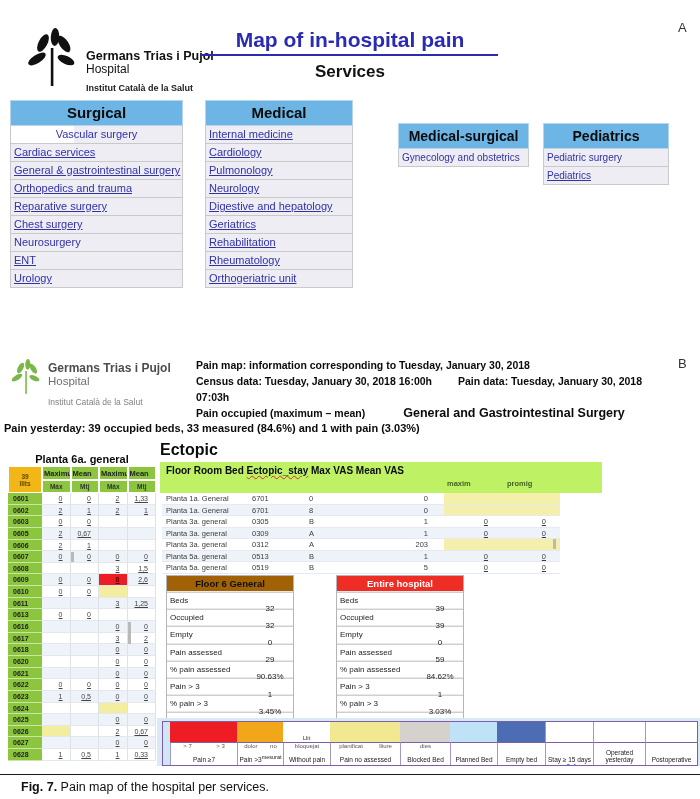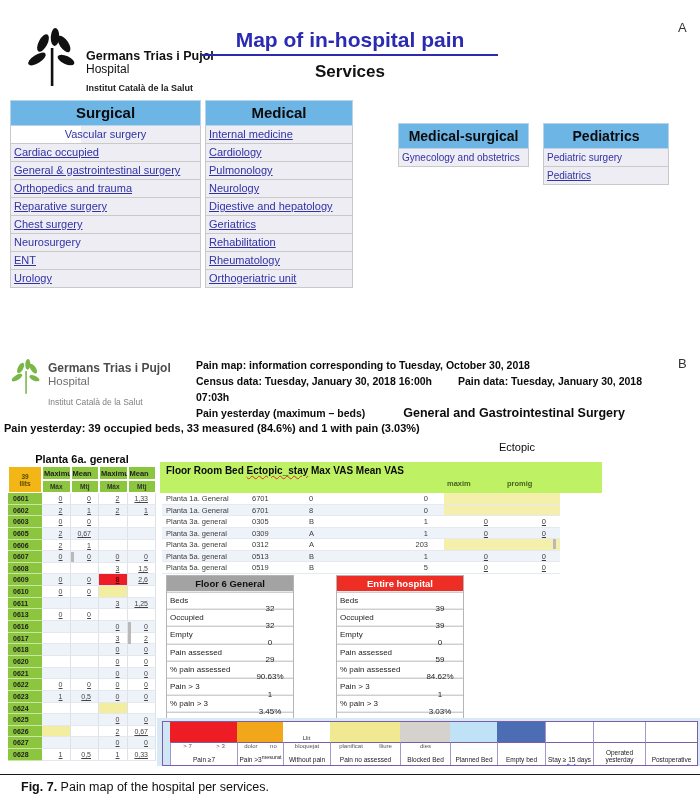--- a/index.html
+++ b/index.html
@@ -25,21 +25,21 @@
   .logo-b .linst{font-size:8.5px;color:#808285;margin-top:9px;}
 
   
   .main-title{position:absolute;left:0;right:0;top:28px;text-align:center;}
   .main-title span{display:inline-block;font-size:21px;font-weight:bold;color:#2a2ab2;
        border-bottom:2px solid #2a2ab2;padding:0 34px 2px 34px;}
   .services-title{position:absolute;left:0;right:0;top:62px;text-align:center;
        font-size:17px;font-weight:bold;color:#111;}
   .svc-wrap{position:absolute;top:100px;left:0;width:700px;height:215px;}
   .svc-col{position:absolute;top:0;}
-  .svc-col-0{left:10px;width:191px;}
+  .svc-col-0{left:10px;width:173px;}
   .svc-col-1{left:205px;width:148px;}
   .svc-col-2{left:398px;width:131px;}
   .svc-col-3{left:543px;width:126px;}
   .svc-head{height:24px;line-height:24px;text-align:center;background:#6cb5e5;
        font-weight:bold;font-size:15px;color:#0b0b0b;border:1px solid #b7d4ea;}
   .svc-col-2 .svc-head,.svc-col-3 .svc-head{font-size:14px;margin-top:23px;}
   .svc-item{height:17px;line-height:17px;background:#ededf3;border:1px solid #c9c9c9;
        border-top:none;font-size:11px;color:#3232a8;text-decoration:underline;
        padding-left:3px;white-space:nowrap;overflow:hidden;cursor:pointer;}
   .svc-col-1 .svc-item{font-size:11px;}
@@ -48,22 +48,22 @@
   .svc-item.centered{text-align:center;padding-left:0;
        background:linear-gradient(90deg,#ffffff 0 37%,#ededf3 37%);}
 
   
   .b-info{position:absolute;left:196px;top:357px;width:480px;font-size:10.5px;
        font-weight:bold;color:#0b0b0b;line-height:16px;}
   .b-info .row2 span.gap{display:inline-block;width:26px;}
   .b-info .row3{display:flex;align-items:baseline;}
   .b-info .svc-name{font-size:12.5px;margin-left:38px;}
   .b-summary{position:absolute;left:4px;top:422px;font-size:11px;font-weight:bold;color:#0b0b0b;}
-  .ectopic-title{position:absolute;left:160px;top:441px;width:375px;text-align:right;
-       font-size:11px;font-weight:normal;color:#0b0b0b;}
+  .ectopic-title{position:absolute;left:160px;top:441px;width:375px;text-align:left;
+       font-size:16px;font-weight:bold;color:#0b0b0b;}
 
   
   .ft{position:absolute;left:8px;top:453px;width:148px;}
   .ft-title{text-align:center;font-size:11px;font-weight:bold;color:#0b0b0b;height:13px;}
   .ft-grid{display:grid;grid-template-columns:34px 28.5px 28.5px 28.5px 28.5px;
        grid-template-rows:13.5px 13.5px repeat(23,11.65px);}
   .ft-grid div{box-sizing:border-box;overflow:hidden;white-space:nowrap;}
   .ft-beds{grid-row:1 / span 2;background:#f2b616;color:#5a4a00;font-weight:bold;
        font-size:6.5px;line-height:7px;text-align:center;padding-top:6px;border:1px solid #fff;}
   .ft-group{background:#8cc63f;color:#222;font-weight:bold;font-size:7.5px;
@@ -161,21 +161,21 @@
 
   <div class="main-title">
     <span>Map of in-hospital pain</span>
   </div>
   <div class="services-title">Services</div>
 
   <div class="svc-wrap">
       <div class="svc-col svc-col-0">
         <div class="svc-head">Surgical</div>
         <div class="svc-item centered no-u">Vascular surgery</div>
-        <div class="svc-item">Cardiac occupied</div>
+        <div class="svc-item">Cardiac services</div>
         <div class="svc-item">General &amp; gastrointestinal surgery</div>
         <div class="svc-item">Orthopedics and trauma</div>
         <div class="svc-item">Reparative surgery</div>
         <div class="svc-item">Chest surgery</div>
         <div class="svc-item no-u">Neurosurgery</div>
         <div class="svc-item">ENT</div>
         <div class="svc-item">Urology</div>
       </div>
       <div class="svc-col svc-col-1">
         <div class="svc-head">Medical</div>
@@ -212,26 +212,26 @@
       <ellipse cx="44" cy="32" rx="9" ry="4.0" transform="rotate(24 44 32)"></ellipse>
     </svg>
     <div class="ltxt">
       <div class="lname">Germans Trias i Pujol</div>
       <div class="lsub">Hospital</div>
       <div class="linst">Institut Català de la Salut</div>
     </div>
   </div>
 
   <div class="b-info">
-    <div class="row1">Pain map: information corresponding to Tuesday, October 30, 2018</div>
+    <div class="row1">Pain map: information corresponding to Tuesday, January 30, 2018</div>
     <div class="row2">
       <span>Census data: Tuesday, January 30, 2018 16:00h</span><span class="gap"></span><span>Pain data: Tuesday, January 30, 2018 07:03h</span>
     </div>
     <div class="row3">
-      <span>Pain yesterday (maximum – beds)</span>
+      <span>Pain occupied (maximum – mean)</span>
       <span class="svc-name">General and Gastrointestinal Surgery</span>
     </div>
   </div>
 
   <div class="b-summary">Pain yesterday: 39 occupied beds, 33 measured (84.6%) and 1 with pain (3.03%)</div>
 
   <div class="ectopic-title">Ectopic</div>
 
   <div class="ft">
     <div class="ft-title">Planta 6a. general</div>
@@ -411,21 +411,21 @@
       <div class="ec-floor ec-row-even">Planta 5a. general</div>
       <div class="ec-room ec-row-even">0519</div>
       <div class="ec-bed ec-row-even">B</div>
       <div class="ec-stay ec-row-even">5</div>
       <div class="ec-vas ec-row-even"><u>0</u></div>
       <div class="ec-vas ec-row-even"><u>0</u></div>
     </div>
 
   <div id="summaries">
       <div class="sum sum-0">
-        <div class="sum-head" style="background: #a3a3a3; color: rgb(17, 17, 17);">Floor 6 General</div>
+        <div class="sum-head" style="background: #a16207; color: rgb(17, 17, 17);">Floor 6 General</div>
         <div class="sum-row">
           <div class="sum-label">Beds</div>
           <div class="sum-value">32</div>
         </div>
         <div class="sum-row">
           <div class="sum-label">Occupied</div>
           <div class="sum-value">32</div>
         </div>
         <div class="sum-row">
           <div class="sum-label">Empty</div>

